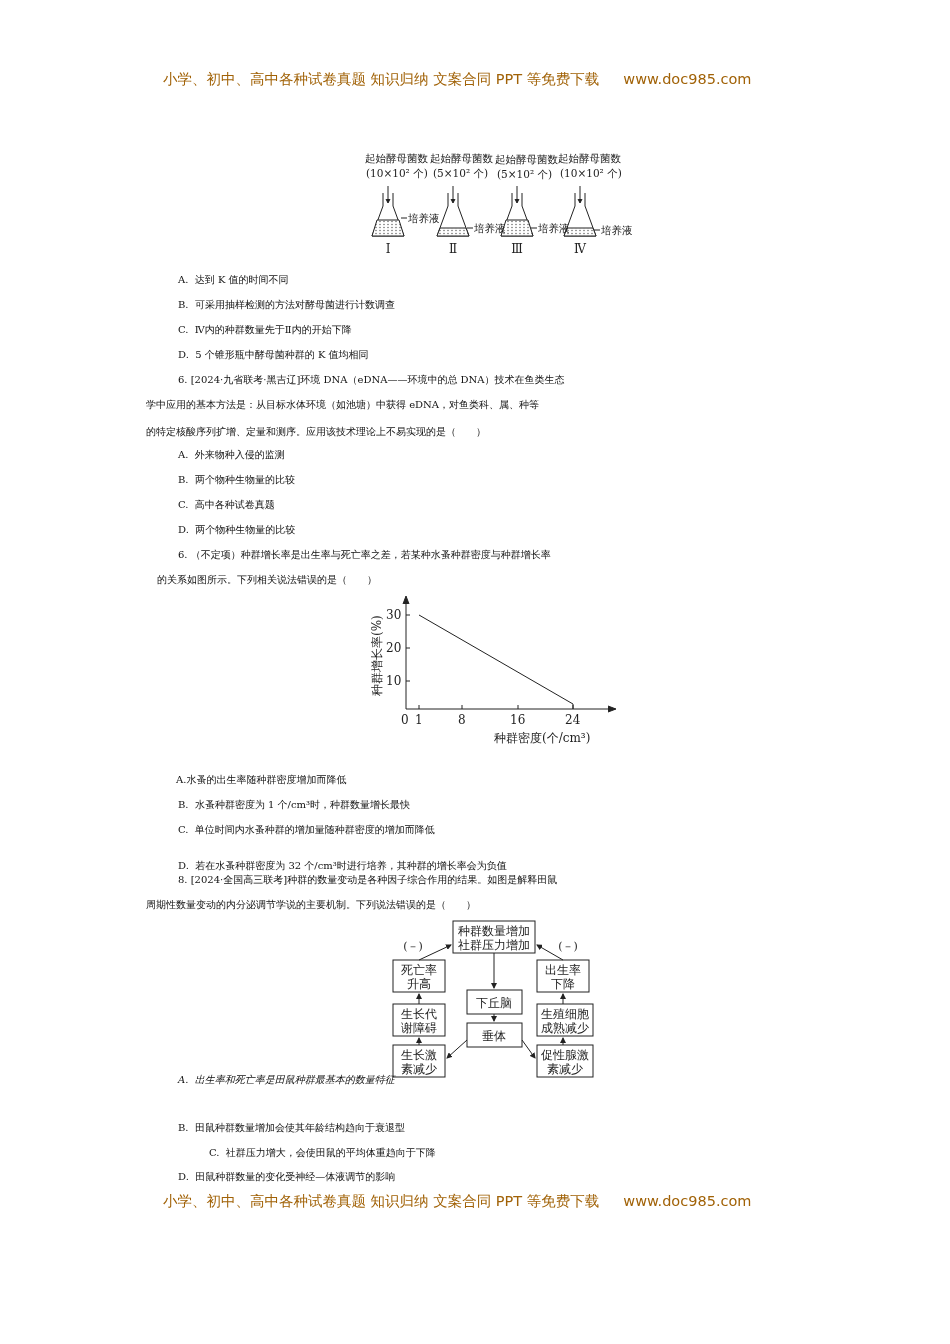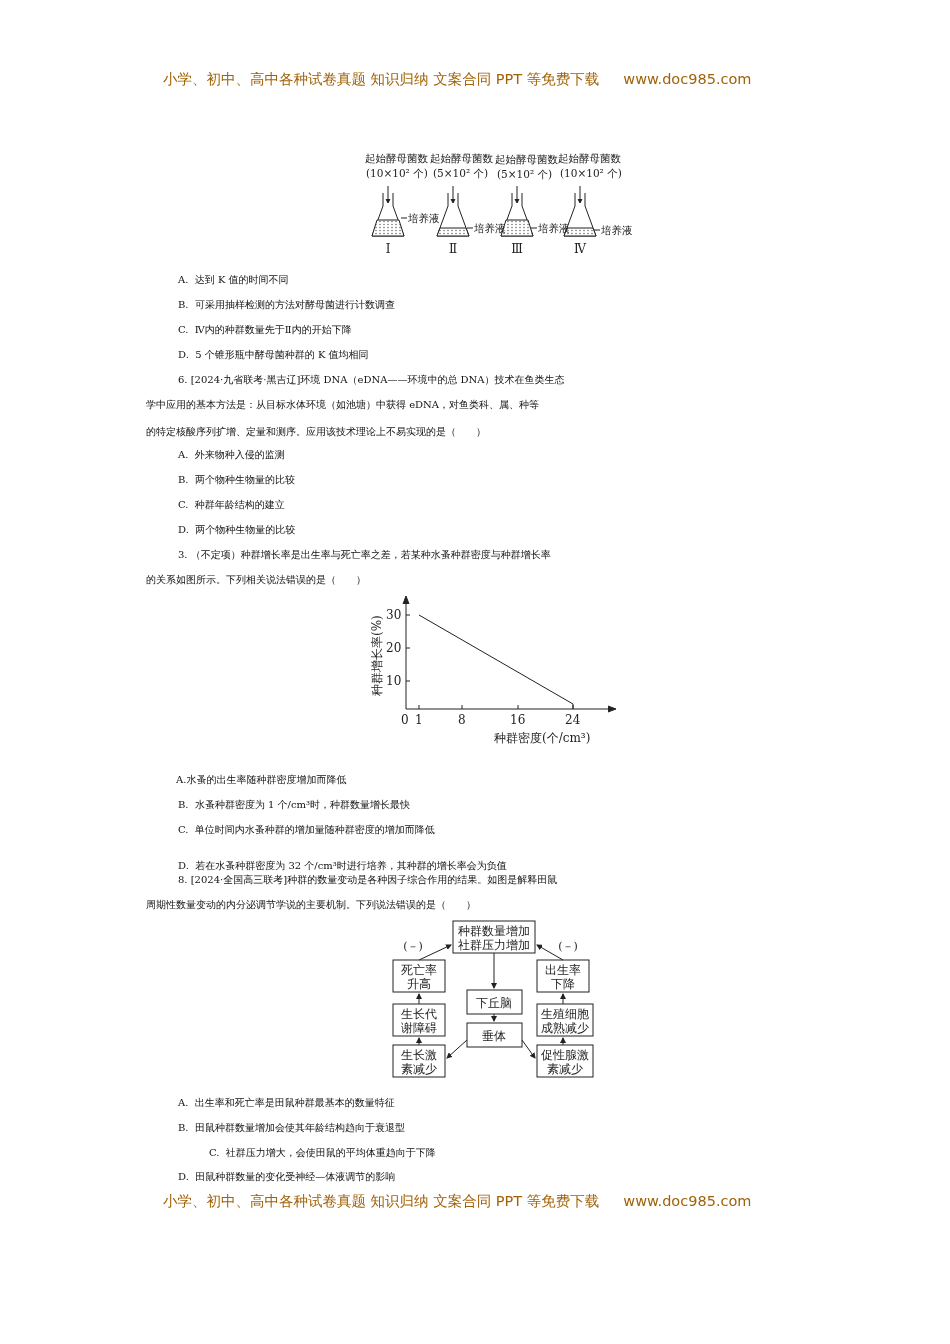--- a/index.html
+++ b/index.html
@@ -88,25 +88,25 @@
 <div class="line opt" style="top:270px;"><span>A.</span>&nbsp;&nbsp;<span>达到 K 值的时间不同</span></div>
 <div class="line opt" style="top:295px;"><span>B.</span>&nbsp;&nbsp;<span>可采用抽样检测的方法对酵母菌进行计数调查</span></div>
 <div class="line opt" style="top:320px;"><span>C.</span>&nbsp;&nbsp;<span>Ⅳ内的种群数量先于Ⅱ内的开始下降</span></div>
 <div class="line opt" style="top:345px;"><span>D.</span>&nbsp;&nbsp;<span>5 个锥形瓶中酵母菌种群的 K 值均相同</span></div>
 
 <div class="line indent" style="top:370px;">6.  [2024·九省联考·黑吉辽]环境 DNA（eDNA——环境中的总 DNA）技术在鱼类生态</div>
 <div class="line para" style="top:395px;">学中应用的基本方法是：从目标水体环境（如池塘）中获得 eDNA，对鱼类科、属、种等</div>
 <div class="line para" style="top:422px;">的特定核酸序列扩增、定量和测序。应用该技术理论上不易实现的是（　　）</div>
 <div class="line opt" style="top:445px;"><span>A.</span>&nbsp;&nbsp;<span>外来物种入侵的监测</span></div>
 <div class="line opt" style="top:470px;"><span>B.</span>&nbsp;&nbsp;<span>两个物种生物量的比较</span></div>
-<div class="line opt" style="top:495px;"><span>C.</span>&nbsp;&nbsp;<span>种群年龄结构的建立</span></div>
+<div class="line opt" style="top:495px;"><span>C.</span>&nbsp;&nbsp;<span>高中各种试卷真题</span></div>
 <div class="line opt" style="top:520px;"><span>D.</span>&nbsp;&nbsp;<span>两个物种生物量的比较</span></div>
 
-<div class="line indent" style="top:545px;">3.  （不定项）种群增长率是出生率与死亡率之差，若某种水蚤种群密度与种群增长率</div>
-<div class="line para" style="top:570px;">的关系如图所示。下列相关说法错误的是（　　）</div>
+<div class="line indent" style="top:545px;">6.  （不定项）种群增长率是出生率与死亡率之差，若某种水蚤种群密度与种群增长率</div>
+<div class="line para" style="top:570px;margin-left:11px;">的关系如图所示。下列相关说法错误的是（　　）</div>
 
 <svg class="abs" style="left:365px; top:596px;" width="260" height="150">
   <g stroke="#222" stroke-width="1" fill="none">
     <line x1="41" y1="3" x2="41" y2="113"></line>
     <path d="M38 8 L41 0 L44 8" fill="#222"></path>
     <line x1="41" y1="113" x2="250" y2="113"></line>
     <path d="M243 110 L251 113 L243 116" fill="#222"></path>
     <line x1="41" y1="19" x2="45" y2="19"></line>
     <line x1="41" y1="52" x2="45" y2="52"></line>
     <line x1="41" y1="85" x2="45" y2="85"></line>
@@ -183,20 +183,20 @@
     <text x="178" y="70">下降</text>
     <text x="180" y="100">生殖细胞</text>
     <text x="180" y="114">成熟减少</text>
     <text x="180" y="141">促性腺激</text>
     <text x="180" y="155">素减少</text>
     <text x="28" y="32" font-size="11">(－)</text>
     <text x="183" y="32" font-size="11">(－)</text>
   </g>
 </svg>
 
-<div class="line opt" style="top:1093px;"><span>A.</span>&nbsp;&nbsp;<span>出生率和死亡率是田鼠种群最基本的数量特征</span></div>
+<div class="line opt" style="top:1070px;font-style:italic;"><span>A.</span>&nbsp;&nbsp;<span>出生率和死亡率是田鼠种群最基本的数量特征</span></div>
 <div class="line opt" style="top:1118px;"><span>B.</span>&nbsp;&nbsp;<span>田鼠种群数量增加会使其年龄结构趋向于衰退型</span></div>
 <div class="line opt" style="top:1143px;margin-left:31px;"><span>C.</span>&nbsp;&nbsp;<span>社群压力增大，会使田鼠的平均体重趋向于下降</span></div>
 <div class="line opt" style="top:1167px;"><span>D.</span>&nbsp;&nbsp;<span>田鼠种群数量的变化受神经—体液调节的影响</span></div>
 
 <div class="abs footer" style="top:1192px;">
   <span>小学、初中、高中各种试卷真题  知识归纳  文案合同  PPT 等免费下载</span><span class="url">www.doc985.com</span>
 </div>
 
 </body></html>

